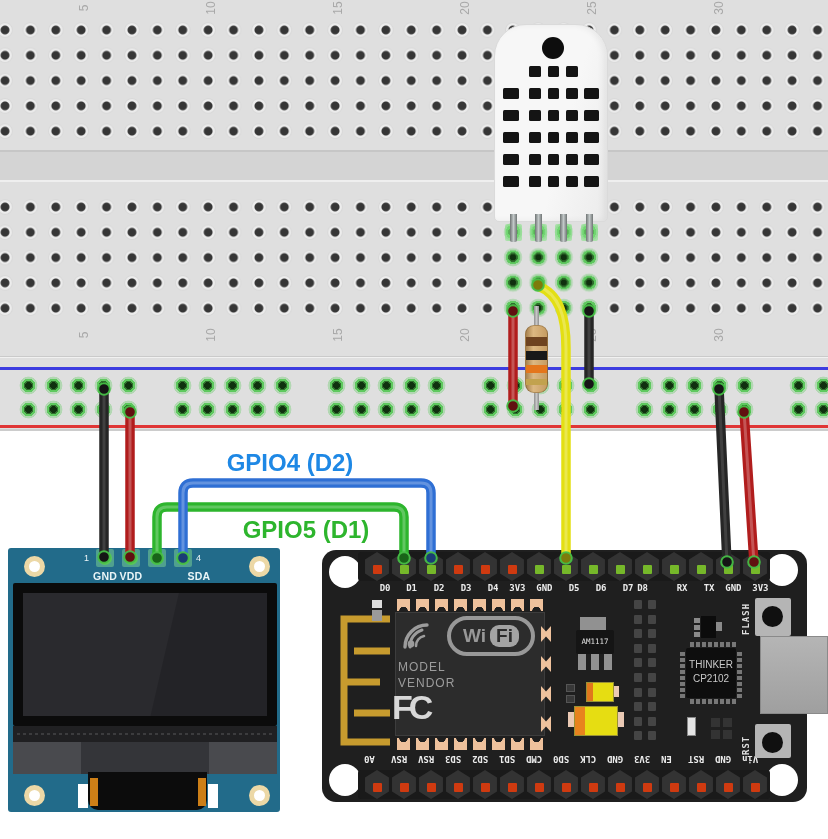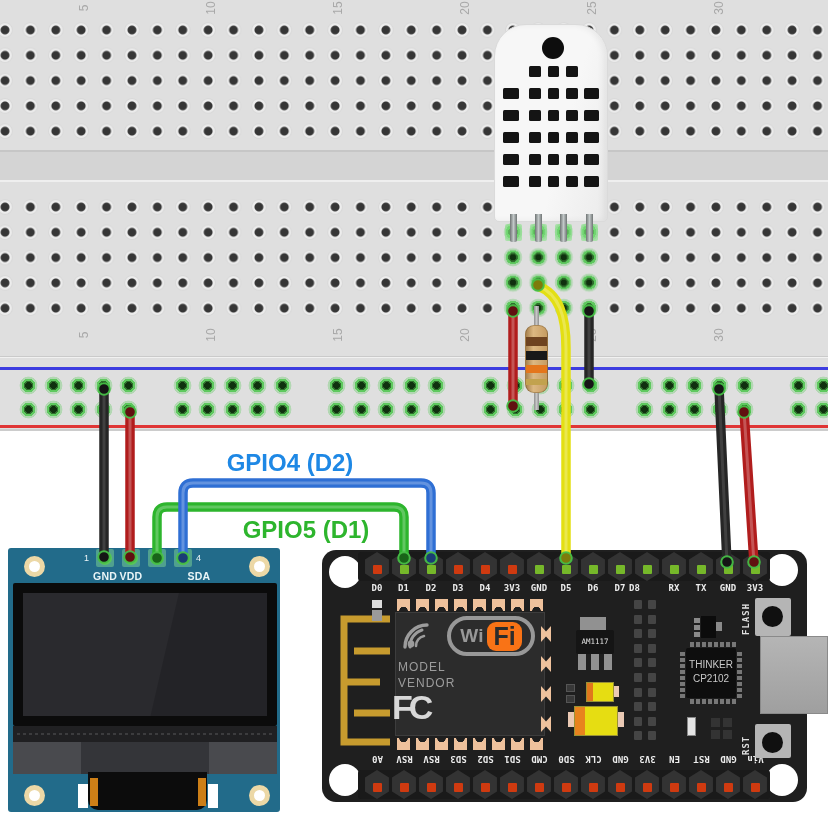--- a/index.html
+++ b/index.html
@@ -85,34 +85,34 @@
   .oled-notch{top:236px;width:10px;height:24px;background:#ffffff;}
   .oled-orange{top:230px;width:8px;height:28px;background:#cd7f17;}
 
   
   .nodemcu{left:322px;top:550px;width:485px;height:252px;background:#1f1f1f;border-radius:14px;z-index:10;}
   .mcu-hole{width:32px;height:32px;border-radius:50%;background:#ffffff;}
   .mcu-strip{left:36px;width:412px;height:29px;background:#1a1a1a;border-radius:3px;}
   .pin-sock{width:26px;height:29px;background:#333333;
     clip-path:polygon(50% 0,96% 26%,96% 74%,50% 100%,4% 74%,4% 26%);}
   .pin-pad{width:9px;height:9px;top:13px;border-radius:1px;}
-  .pin-lbl{width:27px;text-align:center;font-family:"DejaVu Sans Mono",monospace;
+  .pin-lbl{width:27px;text-align:right;font-family:"DejaVu Sans Mono",monospace;
     font-size:9px;font-weight:bold;color:#ececec;}
   .pin-lbl.flip{transform:rotate(180deg);}
   .esp-module{left:73px;top:62px;width:150px;height:124px;background:#2c2c2c;border:1px solid #3d3d3d;}
   .cast{width:13px;height:12px;background:#eec19c;}
   .cast.top{background:radial-gradient(circle at 50% 100%,#1f1f1f 4px,#eec19c 4.5px);}
   .cast.bot{background:radial-gradient(circle at 50% 0%,#1f1f1f 4px,#eec19c 4.5px);}
   .bowtie{width:10px;height:16px;background:#eec19c;
     clip-path:polygon(0 0,50% 35%,100% 0,100% 100%,50% 65%,0 100%);}
   .mcu-txt{color:#9c9c9c;}
   .wifi-logo{left:125px;top:66px;width:88px;height:40px;border:4px solid #989898;border-radius:20px;
     display:flex;align-items:center;justify-content:center;gap:4px;}
   .wifi-logo .wi{position:static;font-size:19px;font-weight:bold;color:#989898;}
-  .wifi-logo .fi{position:static;font-size:25px;font-weight:bold;background:#f97316;color:#2c2c2c;
+  .wifi-logo .fi{position:static;font-size:19px;font-weight:bold;background:#a3a3a3;color:#2c2c2c;
     border-radius:9px;padding:0 6px;}
   .fcc{left:70px;top:138px;font-size:34px;font-weight:800;color:#d8d8d8;letter-spacing:-4px;
     font-family:"Liberation Sans",sans-serif;}
   .am-tab{left:258px;top:67px;width:26px;height:13px;background:#919191;}
   .am-body{left:254px;top:80px;width:38px;height:24px;background:#151515;border-radius:2px;
     color:#e0e0e0;font-size:7.5px;text-align:center;line-height:24px;font-family:"DejaVu Sans Mono",monospace;}
   .am-leg{top:104px;width:8px;height:16px;background:#919191;}
   .via{width:8px;height:9px;background:#454545;border-radius:1px;}
   .pad2{width:9px;height:8px;background:#383838;border:1px solid #555;}
   .diode{left:264px;top:132px;width:28px;height:20px;background:#e6dd12;border:1px solid #9a9235;}

